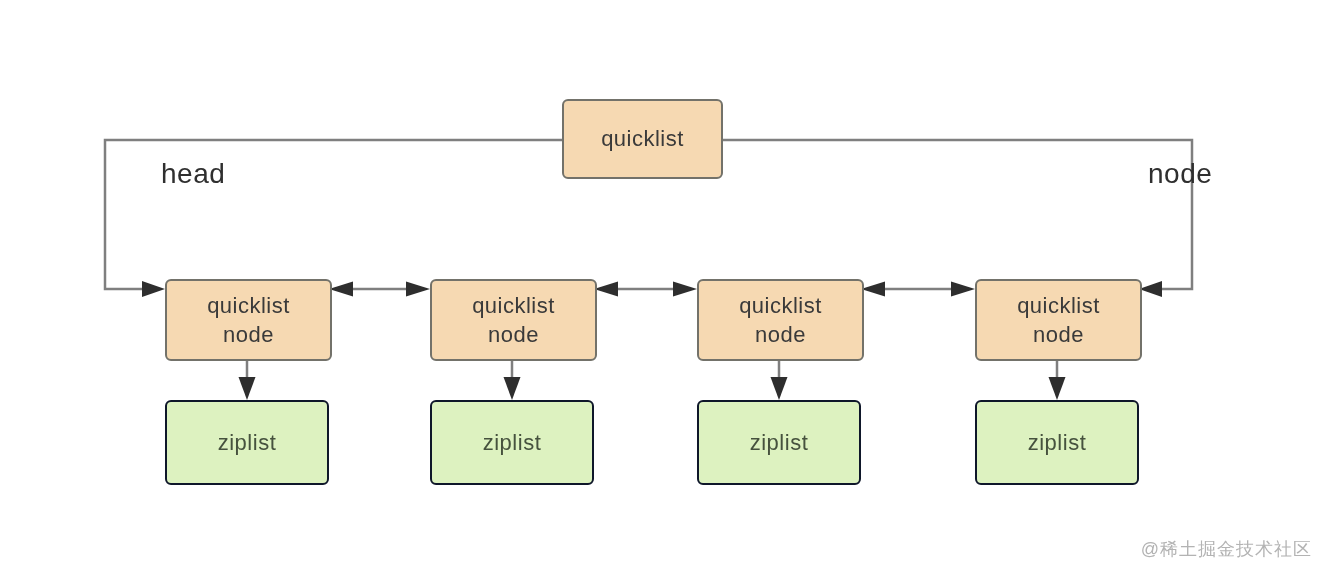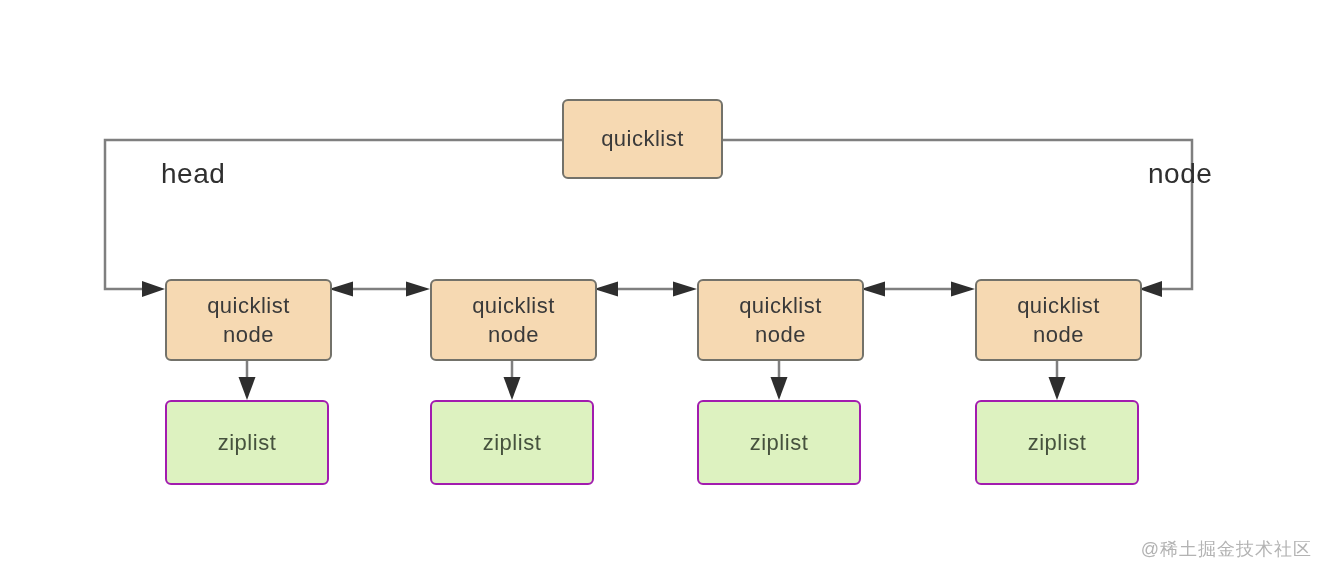--- a/index.html
+++ b/index.html
@@ -42,21 +42,21 @@
     background: #f6d9b2;
     border: 2px solid #73726a;
     color: #3a3a3a;
     padding: 8px 26px;
     margin-top: 32px;
   }
   .zip-box {
     top: 400px;
     width: 164px; height: 85px;
     background: #ddf2c0;
-    border: 2px solid #a21caf;
+    border: 2px solid #0f172a;
     color: #46523e;
   }
   .pos-1 { left: 165px; }
   .pos-2 { left: 430px; }
   .pos-3 { left: 697px; }
   .pos-4 { left: 975px; }
   .edge-label {
     position: absolute;
     font-size: 28px;
     color: #2f2f2f;

